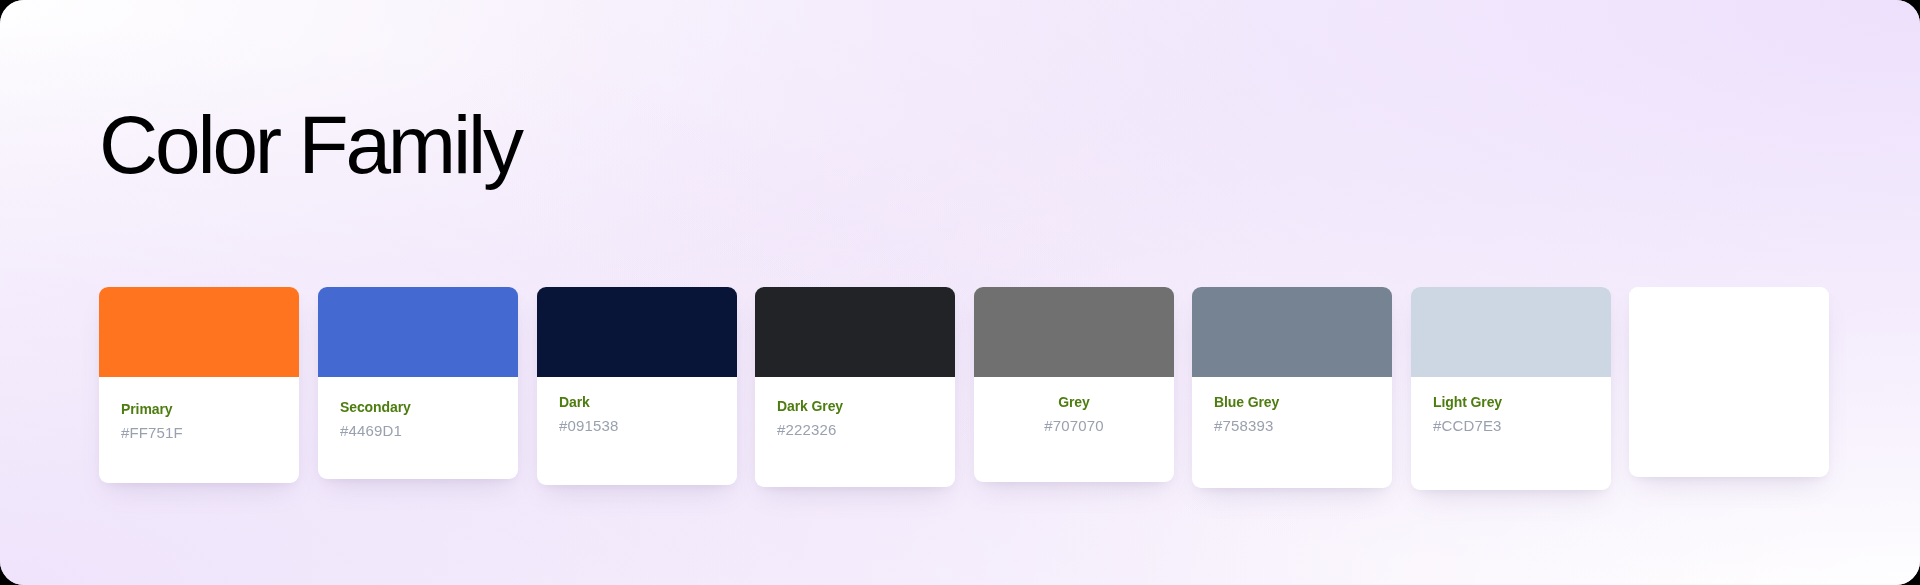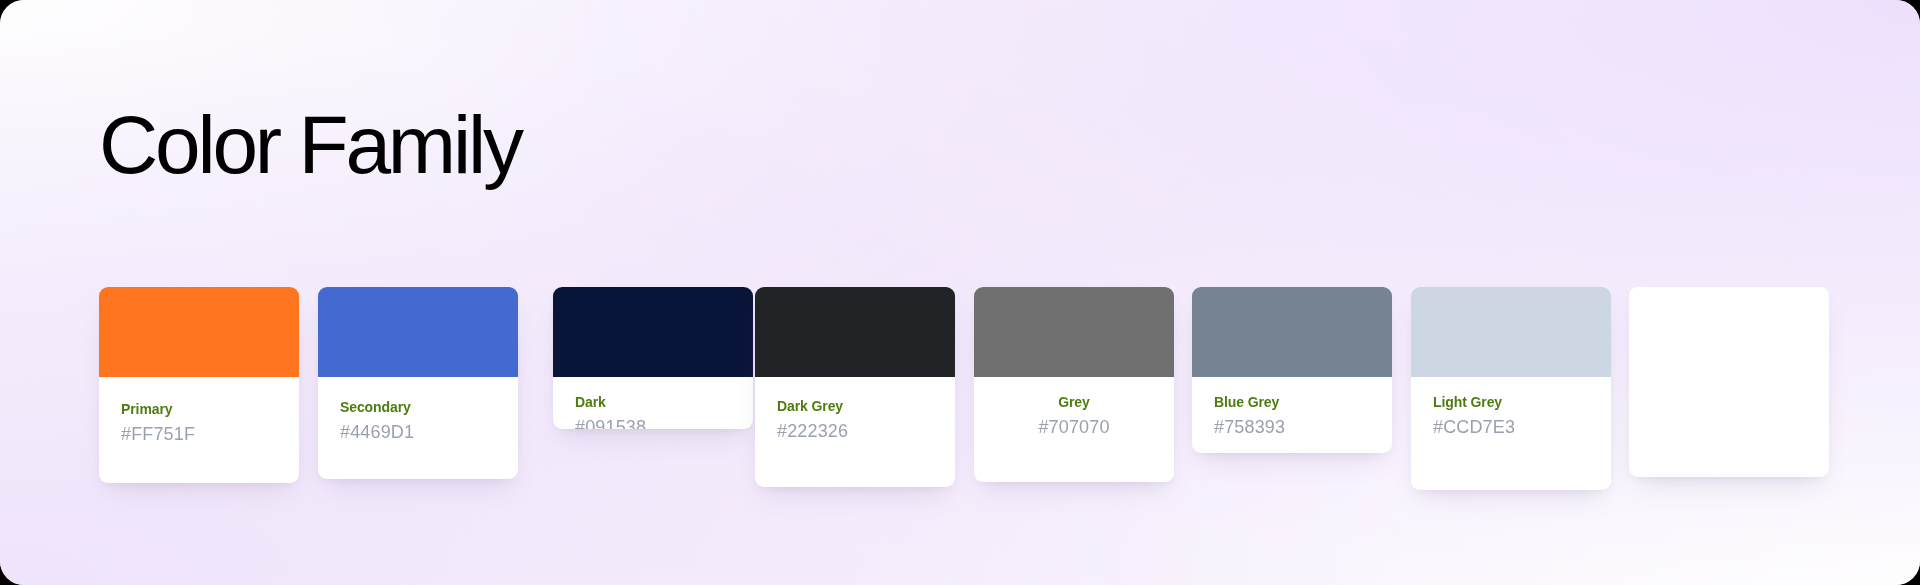--- a/index.html
+++ b/index.html
@@ -100,21 +100,21 @@
     font-weight: 700;
     letter-spacing: -0.1px;
     color: #4d7c0f;
     white-space: nowrap;
   }
 
   .swatch-hex {
     margin: 0;
     padding-top: 7px;
     font-family: "Liberation Sans", sans-serif;
-    font-size: 18px;
+    font-size: 15px;
     font-weight: 400;
     letter-spacing: 0.15px;
     color: #9AA1AE;
     white-space: nowrap;
   }
 </style>
 </head>
 <body>
 
 <div id="page">
@@ -130,42 +130,42 @@
             <p class="swatch-hex">#FF751F</p>
           </div>
         </div>
         <div class="swatch-card" style="left: 219px; height: 192px;">
           <div class="swatch-chip" style="background: rgb(68, 105, 209);"></div>
           <div class="swatch-meta" style="padding-top: 22px;">
             <p class="swatch-name">Secondary</p>
             <p class="swatch-hex">#4469D1</p>
           </div>
         </div>
-        <div class="swatch-card" style="left: 454px; height: 142px;">
+        <div class="swatch-card" style="left: 438px; height: 198px;">
           <div class="swatch-chip" style="background: rgb(9, 21, 56);"></div>
           <div class="swatch-meta" style="padding-top: 17px;">
             <p class="swatch-name">Dark</p>
             <p class="swatch-hex">#091538</p>
           </div>
         </div>
         <div class="swatch-card" style="left: 656px; height: 200px;">
           <div class="swatch-chip" style="background: rgb(34, 35, 38);"></div>
           <div class="swatch-meta" style="padding-top: 21px;">
             <p class="swatch-name">Dark Grey</p>
             <p class="swatch-hex">#222326</p>
           </div>
         </div>
         <div class="swatch-card" style="left: 875px; height: 195px; text-align: center;">
           <div class="swatch-chip" style="background: rgb(112, 112, 112);"></div>
           <div class="swatch-meta" style="padding-top: 17px;">
             <p class="swatch-name">Grey</p>
             <p class="swatch-hex">#707070</p>
           </div>
         </div>
-        <div class="swatch-card" style="left: 1093px; height: 166px;">
+        <div class="swatch-card" style="left: 1093px; height: 201px;">
           <div class="swatch-chip" style="background: rgb(117, 131, 147);"></div>
           <div class="swatch-meta" style="padding-top: 17px;">
             <p class="swatch-name">Blue Grey</p>
             <p class="swatch-hex">#758393</p>
           </div>
         </div>
         <div class="swatch-card" style="left: 1312px; height: 203px;">
           <div class="swatch-chip" style="background: rgb(204, 215, 227);"></div>
           <div class="swatch-meta" style="padding-top: 17px;">
             <p class="swatch-name">Light Grey</p>

